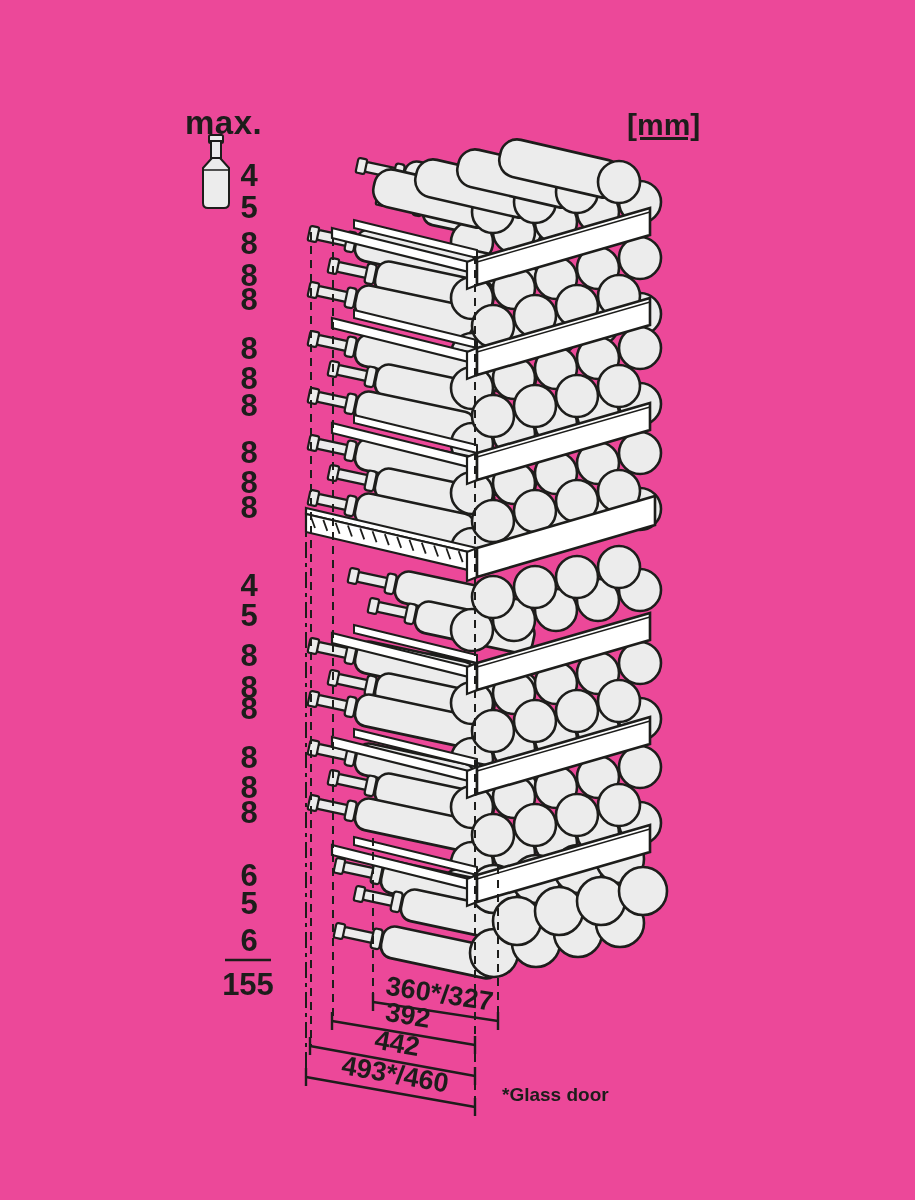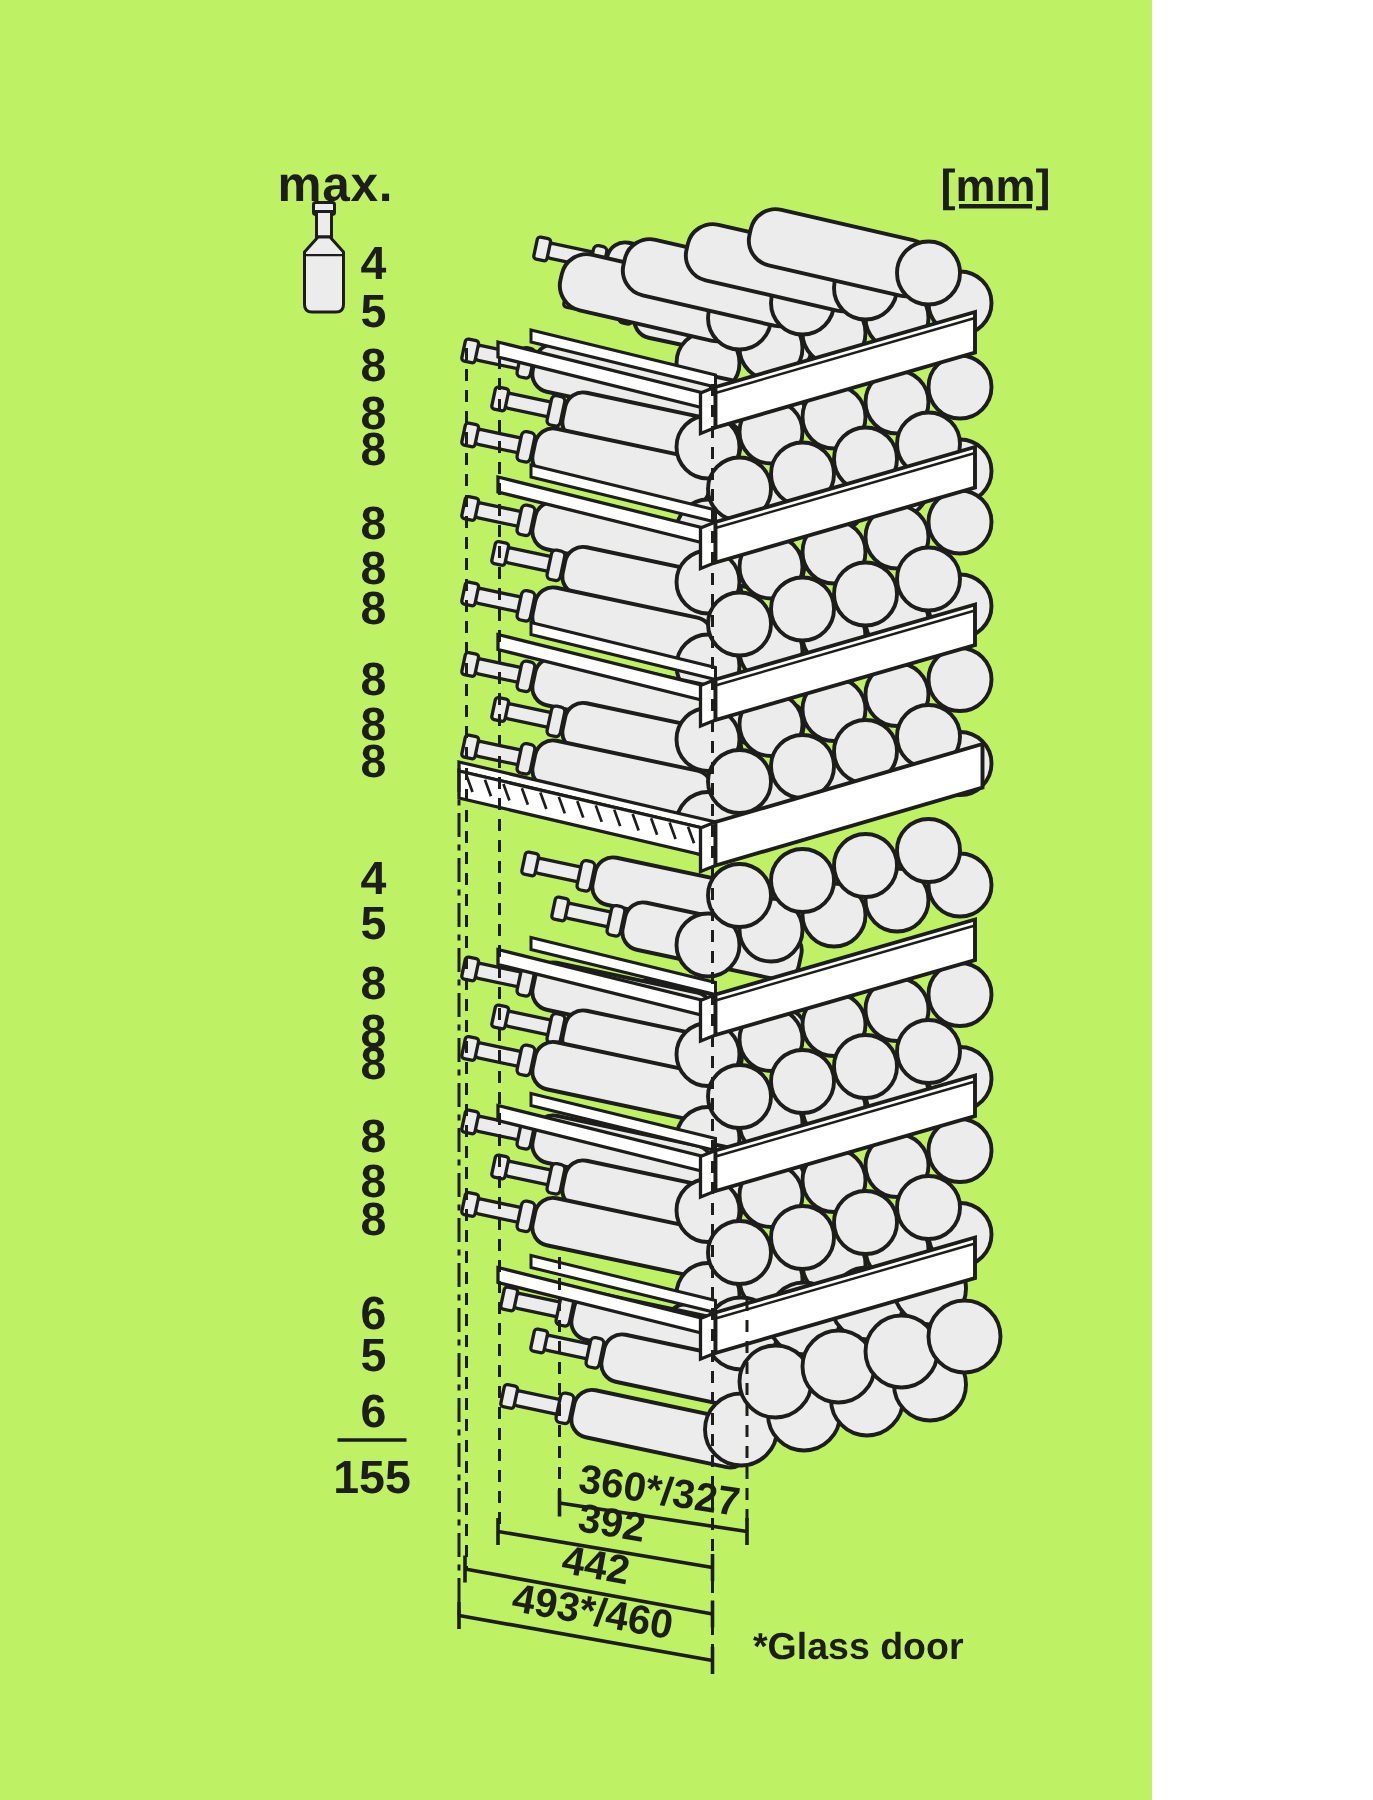--- a/index.html
+++ b/index.html
@@ -1,24 +1,24 @@
 <!DOCTYPE html>
 <html><head>
 <meta charset="utf-8">
 <style>
   html,body{margin:0;padding:0;background:#ffffff;}
   #stage{
-    position:relative;width:768px;height:1200px;background:#bef264;
+    position:relative;width:915px;height:1200px;background:#ec4899;
     font-family:"Liberation Sans",sans-serif;color:#1d1d1b;overflow:hidden;
   }
   #diagram{position:absolute;left:0;top:0;}
   .lbl{position:absolute;font-weight:700;white-space:nowrap;}
   #max-label{left:185px;top:104px;font-size:33px;letter-spacing:0.5px;}
   #units-label{left:627px;top:108px;font-size:30px;text-decoration:underline;}
-  #glass-note{left:502px;top:1084px;font-size:25px;}
+  #glass-note{left:502px;top:1084px;font-size:19px;}
   svg text{font-family:"Liberation Sans",sans-serif;}
 </style>
 </head>
 <body>
 
 <div id="stage">
   <div id="max-label" class="lbl">max.</div>
   <div id="units-label" class="lbl">[mm]</div>
   <div id="glass-note" class="lbl">*Glass door</div>
   <svg id="diagram" width="915" height="1200" viewBox="0 0 915 1200">

